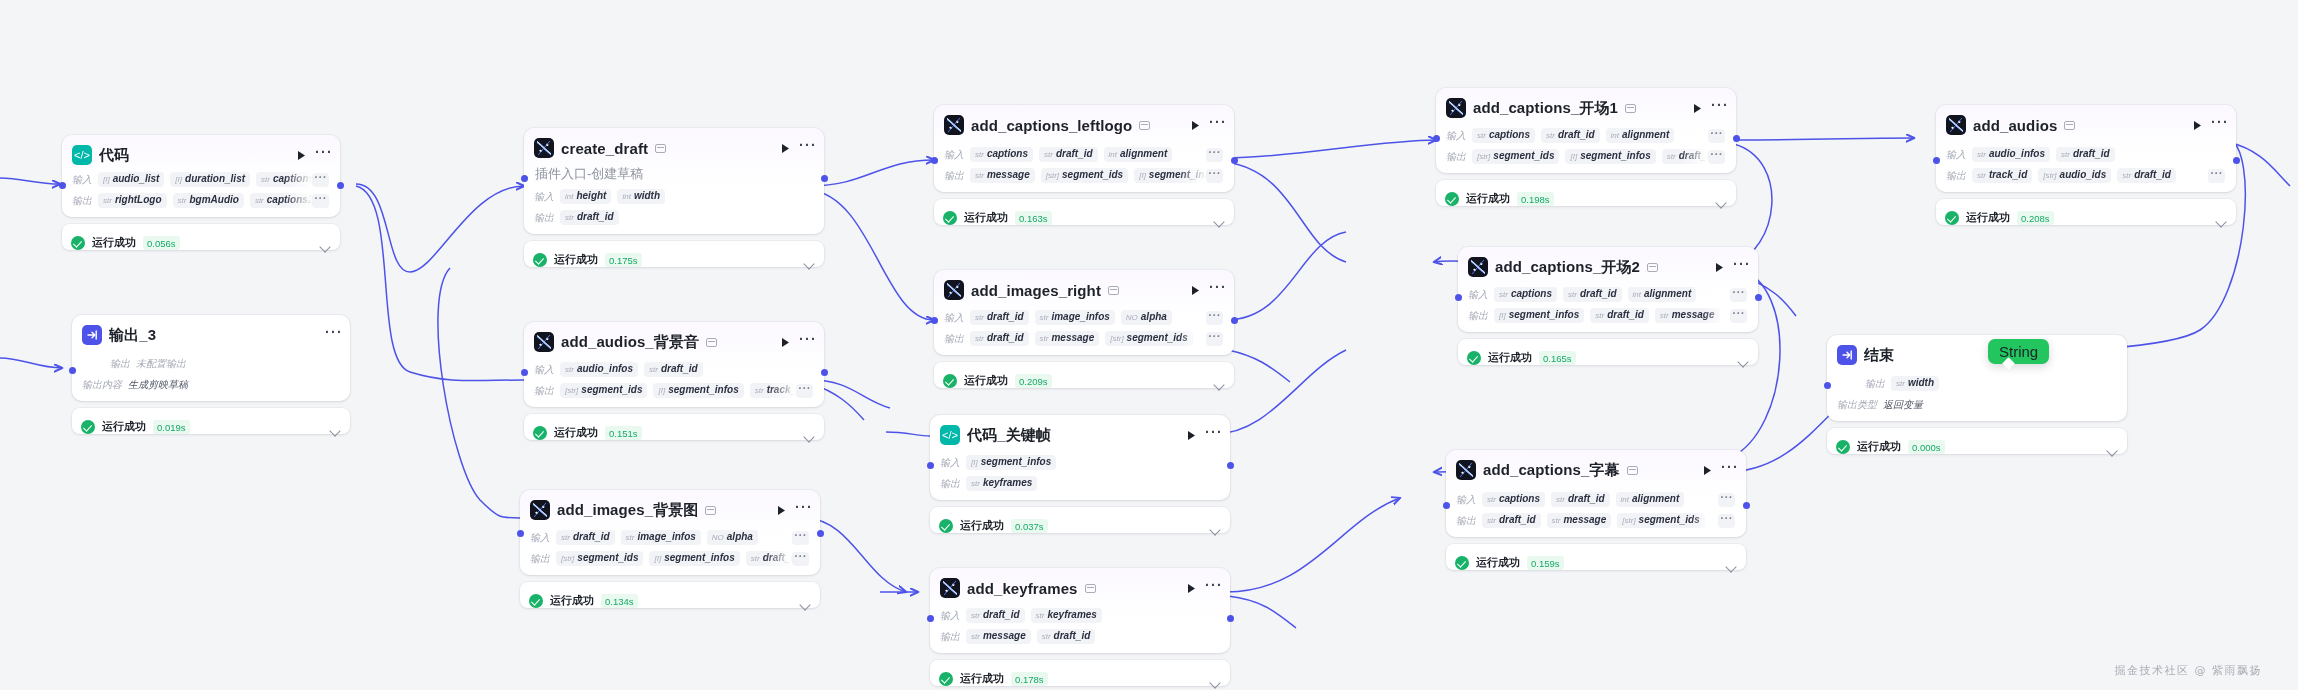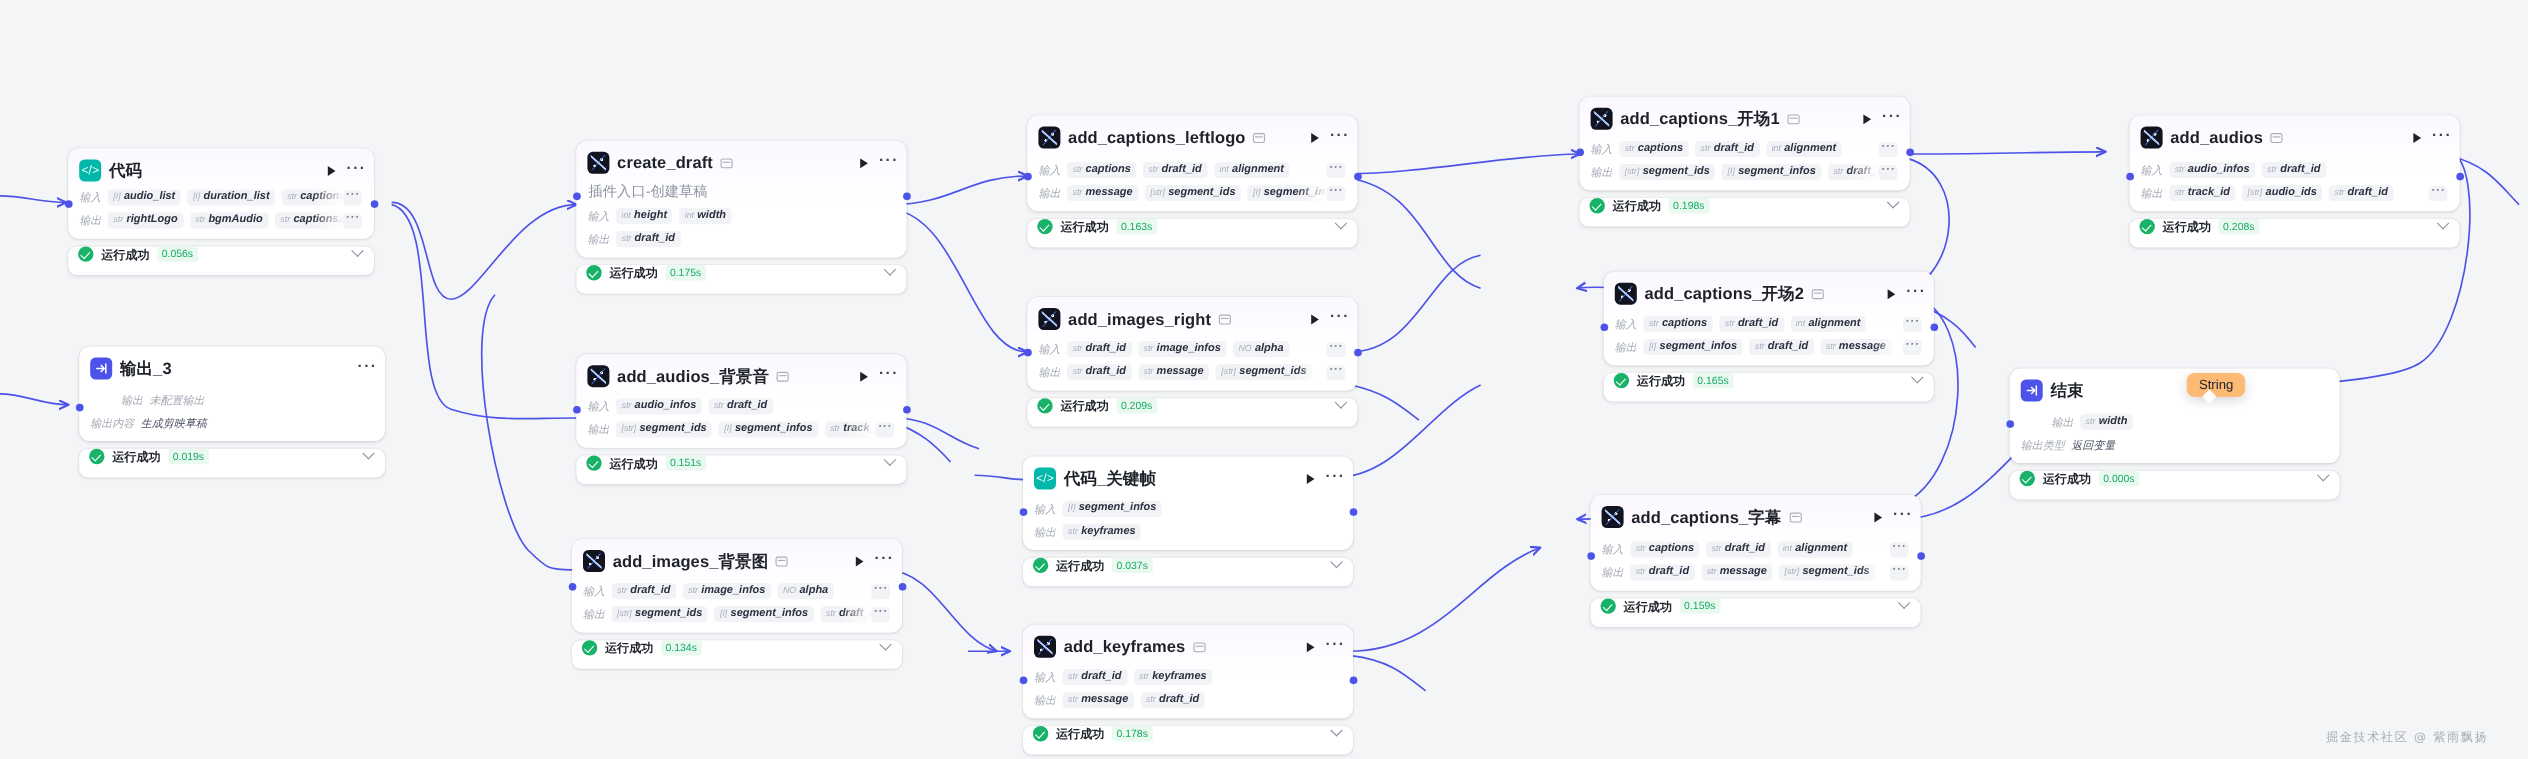--- a/index.html
+++ b/index.html
@@ -173,21 +173,21 @@
   }
 
   
   .status-card {
     margin-top: 7px;
     background: #ffffff;
     border-radius: 8px;
     box-shadow: 0 1px 3px rgba(20,25,40,.09), 0 0 0 1px rgba(28,31,53,.03);
     height: 26px;
     display: flex;
-    align-items: flex-start;
+    align-items: flex-end;
     padding: 0 9px 0 9px;
     gap: 7px;
   }
   .ok-icon {
     width: 14px; height: 14px;
     border-radius: 50%;
     background: #18b368;
     flex: 0 0 14px;
     position: relative;
   }
@@ -238,25 +238,25 @@
     top: 47px;
   }
   .port.l { left: -3.5px; }
   .port.r { right: -3.5px; }
   .port.t40 { top: 40px; }
   .port.t52 { top: 52px; }
 
   
   .tooltip {
     position: absolute;
-    background: #fdba74;
+    background: #22c55e;
     border-radius: 7px;
     box-shadow: 0 3px 10px rgba(20,25,40,.17);
     padding: 4px 11px;
-    font-size: 12px;
+    font-size: 15px;
     color: #1d2129;
     white-space: nowrap;
   }
   .tooltip::after {
     content: "";
     position: absolute;
     left: 16px; bottom: -4px;
     width: 9px; height: 9px;
     background: #fff;
     transform: rotate(45deg);

